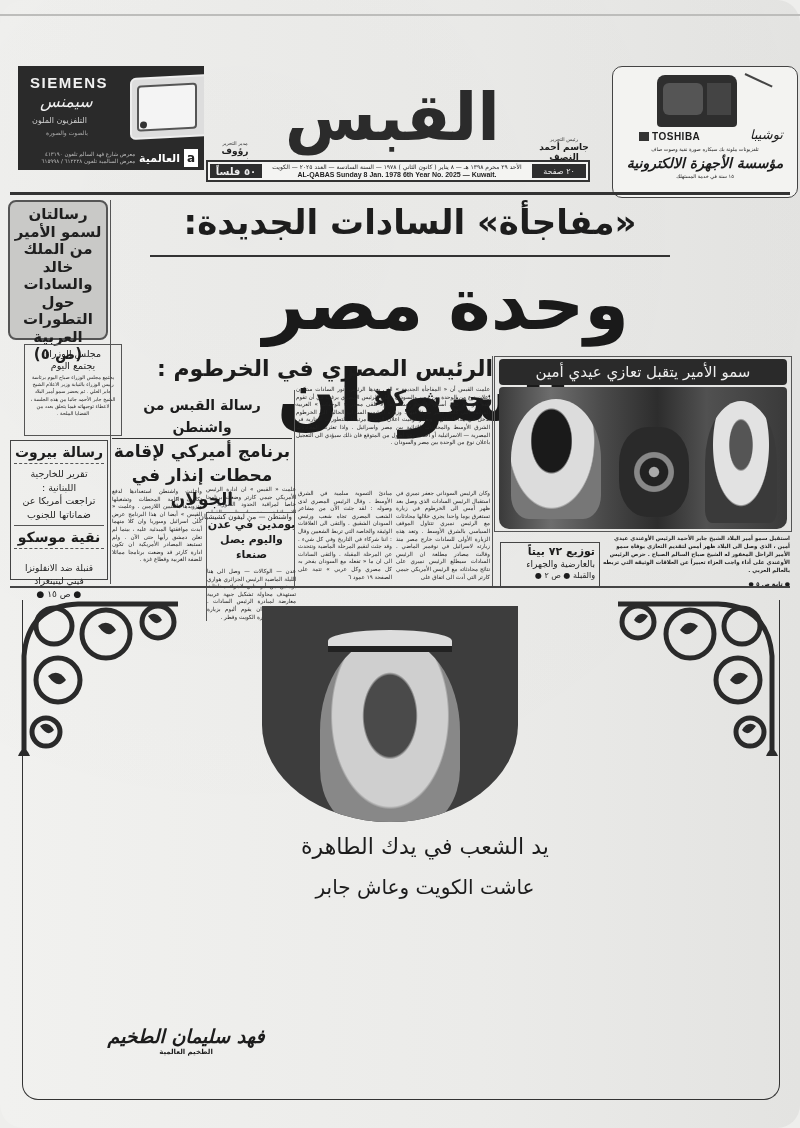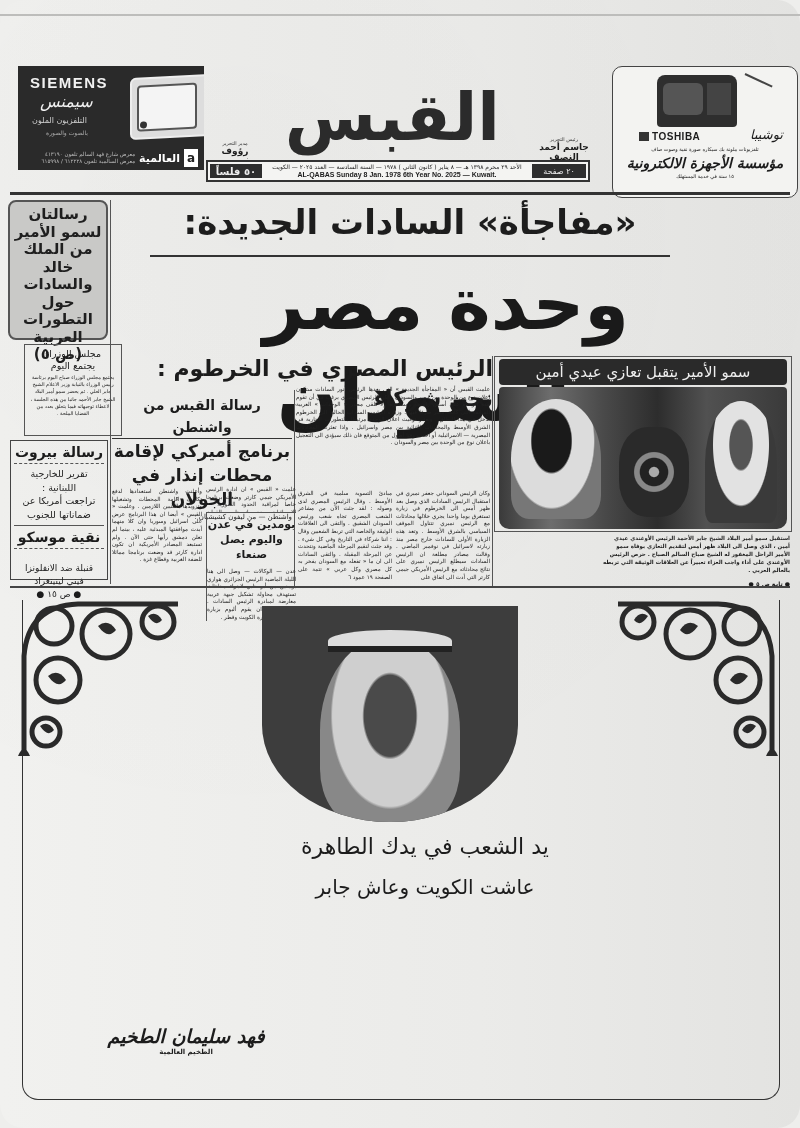--- a/index.html
+++ b/index.html
@@ -253,20 +253,25 @@
     <div class="photo-caption-bar">سمو الأمير يتقبل تعازي عيدي أمين</div>
     <div class="photo">
       <div class="fig-l"></div>
       <div class="ornament"></div>
       <div class="fig-r"></div>
     </div>
   </div>
   <div class="photo-text">
     <div>استقبل سمو أمير البلاد الشيخ جابر الأحمد الرئيس الأوغندي عيدي أمين ، الذي وصل الى البلاد ظهر أمس لتقديم التعازي بوفاة سمو الأمير الراحل المغفور له الشيخ صباح السالم الصباح . حرص الرئيس الأوغندي على أداء واجب العزاء تعبيراً عن العلاقات الوثيقة التي تربطه بالعالم العربي .</div>
     <div class="more">● تابع ص ٥ ●</div>
+  </div>
+  <div class="box-houses">
+    <div class="l1">توزيع ٧٢ بيتاً</div>
+    <div class="l2">بالعارضية والجهراء</div>
+    <div class="l3">والقبلة ● ص ٢ ●</div>
   </div>
 
   <div class="col-rule" style="left:492px; top:356px; height:230px;"></div>
   <div class="col-rule" style="left:294px; top:390px; height:196px;"></div>
 
   <div class="article art-lead">علمت القبس أن « المفاجأة الجديدة » التي يعدها الرئيس أنور السادات ستكون اعلان نوع من الوحدة بين مصر والسودان . لكن الرئيس المصري يرغب في أن تقوم هذه الوحدة على أسس راسخة ومستمرة ولا تلقى مصير « الوحدات » العربية السابقة التي كانت مصر طرفا فيها . وزيارة الرئيس السادات الحالية الى الخرطوم تدخل في هذا النطاق . ويعتبر توقيت اعلان الوحدة مرتبطا بالتطورات الجارية في الشرق الأوسط والمحادثات الثنائية بين مصر واسرائيل . واذا تعثرت المحادثات المصرية — الاسرائيلية أو أخذت وقتا أطول من المتوقع فان ذلك سيؤدي الى التعجيل باعلان نوع من الوحدة بين مصر والسودان .</div>
   <div class="article art-c1">وكان الرئيس السوداني جعفر نميري في استقبال الرئيس السادات الذي وصل بعد ظهر أمس الى الخرطوم في زيارة تستغرق يوما واحدا يجري خلالها محادثات مع الرئيس نميري تتناول الموقف السياسي بالشرق الأوسط . وتعد هذه الزيارة الأولى للسادات خارج مصر منذ زيارته لاسرائيل في نوفمبر الماضي . وقالت مصادر مطلعة ان الرئيس السادات سيطلع الرئيس نميري على نتائج محادثاته مع الرئيس الأمريكي جيمي كارتر التي أدت الى اتفاق على</div>
   <div class="article art-c2">مبادئ التسوية سلمية في الشرق الأوسط . وقال الرئيس المصري لدى وصوله : لقد جئت الآن من مشاعر الشعب المصري تجاه شعب ورئيس السودان الشقيق . والتقى الى العلاقات الوثيقة والخاصة التي تربط الشعبين وقال : اننا شركاء في التاريخ وفي كل شيء . وقد جئت لنقيم المرحلة الماضية ونتحدث عن المرحلة المقبلة . والتقى السادات الى ان ما « تفعله مع السودان يفخر به كل مصري وكل عربي » تتمة على الصفحة ١٩ عمود ٦</div>
   <div class="article art-c4">وأعلنت واشنطن استعدادها لدفع تكاليف اقامة المحطات وتشغيلها وتزويدها بالفنيين اللازمين . وعلمت « القبس » أيضا ان هذا البرنامج عرض على اسرائيل وسوريا وان كلا منهما أبدت موافقتها المبدئية عليه ، بينما لم تعلن دمشق رأيها حتى الآن . ولم تستبعد المصادر الأمريكية ان تكون ادارة كارتر قد وضعت برنامجا مماثلا للضفة الغربية وقطاع غزة .</div>
 

